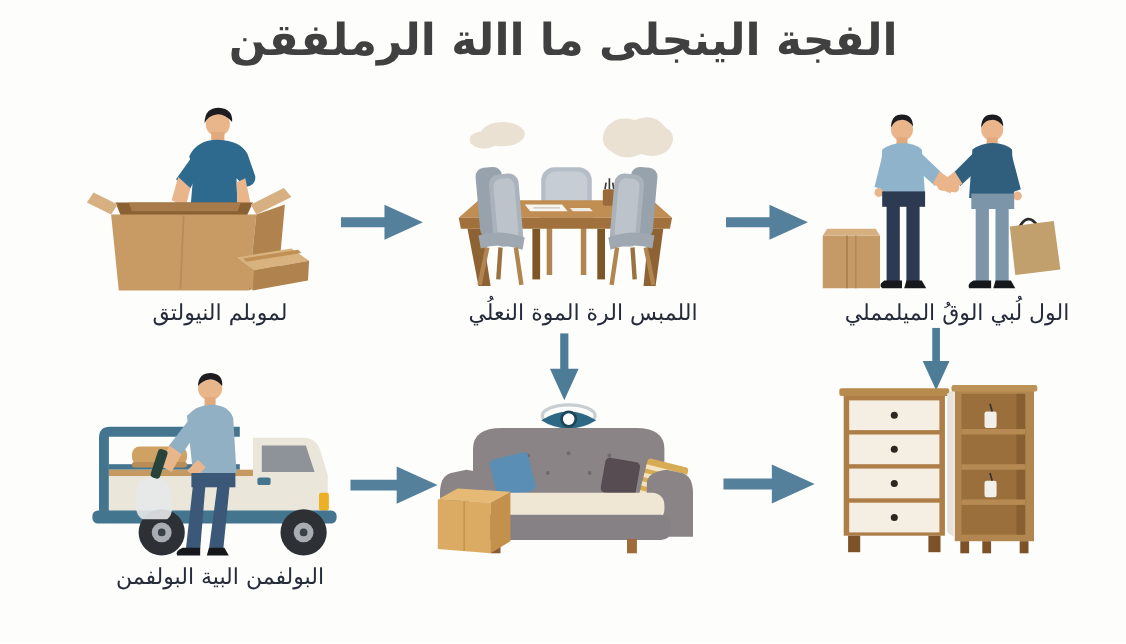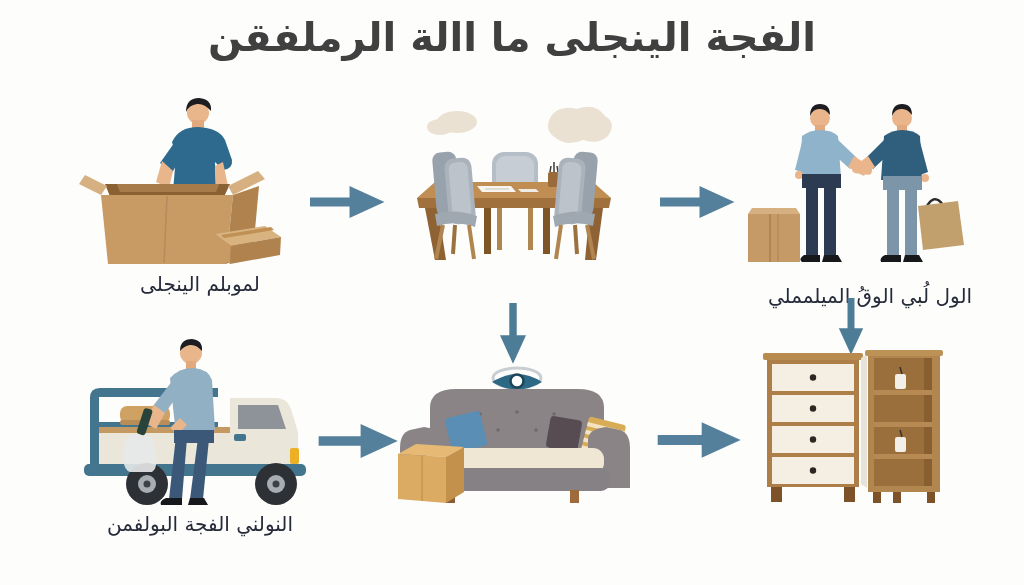--- a/index.html
+++ b/index.html
@@ -46,21 +46,21 @@
       <polygon points="26,99 4,88 10,79 32,90" fill="#d6b081"></polygon>
       <polygon points="158,99 190,83 183,75 153,90" fill="#d6b081"></polygon>
       <line x1="92" y1="100" x2="89" y2="167" stroke="#b8895a" stroke-width="1.5"></line>
 
       <polygon points="140,138 190,130 206,141 156,150" fill="#d8b27f"></polygon>
       <polygon points="146,139 196,131 199,134 149,142" fill="#c09055"></polygon>
       <polygon points="140,138 156,150 155,168 141,157" fill="#c89a64"></polygon>
       <polygon points="156,150 206,141 205,159 155,168" fill="#b0834e"></polygon>
     </svg>
   </div>
-  <div class="caption" style="left:60px; top:271px; width:280px;">لموبلم الينجلى</div>
+  <div class="caption" style="left:60px; top:271px; width:280px;">لموبلم النيولتق</div>
 
   <div class="arrow" style="left:310px; top:182px;">
     <svg viewBox="0 0 100 52" width="76" height="40">
       <polygon points="0,20 52,20 52,5 98,26 52,47 52,32 0,32" fill="#54809b"></polygon>
     </svg>
   </div>
 
   <div class="illus" style="left:385px; top:96px; width:260px; height:170px;">
     <svg viewBox="0 0 260 170" width="260" height="170">
 
@@ -108,20 +108,21 @@
       <g transform="rotate(5 184 100)">
         <rect x="171" y="62" width="27" height="66" rx="9" fill="#aab3bc"></rect>
         <rect x="175" y="66" width="19" height="56" rx="7" fill="#bcc3ca"></rect>
       </g>
       <path d="M168,120 Q190,112 210,118 L208,130 Q190,124 170,131 Z" fill="#9fa8b1"></path>
       <line x1="176" y1="129" x2="171" y2="163" stroke="#b08550" stroke-width="4"></line>
       <line x1="202" y1="129" x2="209" y2="163" stroke="#b08550" stroke-width="4"></line>
       <line x1="190" y1="129" x2="192" y2="158" stroke="#9a7242" stroke-width="4"></line>
     </svg>
   </div>
+  <div class="caption" style="left:390px; top:271px; width:280px;">اللمبس الرة الموة النعلُي</div>
 
   <div class="arrow" style="left:660px; top:182px;">
     <svg viewBox="0 0 100 52" width="76" height="40">
       <polygon points="0,20 52,20 52,5 98,26 52,47 52,32 0,32" fill="#54809b"></polygon>
     </svg>
   </div>
 
   <div class="illus" style="left:730px; top:96px; width:260px; height:170px;">
     <svg viewBox="0 0 260 170" width="260" height="170">
 
@@ -158,21 +159,21 @@
       <rect x="153" y="80" width="39" height="14" fill="#7d95a9"></rect>
       <rect x="157" y="90" width="12" height="70" fill="#7d95a9"></rect>
       <rect x="175" y="90" width="12" height="70" fill="#7d95a9"></rect>
       <path d="M155,159 L171,159 L171,166 L151,166 Q149,162 155,159 Z" fill="#17181c"></path>
       <path d="M175,159 L189,159 L193,166 L173,166 Z" fill="#17181c"></path>
 
       <path d="M196,112 Q204,96 213,109" stroke="#2b2b2b" stroke-width="2.5" fill="none"></path>
       <polygon points="188,110 228,105 234,149 193,154" fill="#c2a06d"></polygon>
     </svg>
   </div>
-  <div class="caption" style="left:735px; top:283px; width:270px;">الول لُبي الوقُ الميلمملي</div>
+  <div class="caption" style="left:735px; top:271px; width:270px;">الول لُبي الوقُ الميلمملي</div>
 
   <div class="arrow" style="left:492px; top:303px;">
     <svg viewBox="0 0 52 100" width="42" height="62">
       <polygon points="20,0 32,0 32,52 47,52 26,98 5,52 20,52" fill="#4d7d96"></polygon>
     </svg>
   </div>
   <div class="arrow" style="left:830px; top:298px;">
     <svg viewBox="0 0 52 100" width="42" height="58">
       <polygon points="20,0 32,0 32,52 47,52 26,98 5,52 20,52" fill="#4d7d96"></polygon>
     </svg>
@@ -215,21 +216,21 @@
       <g transform="rotate(18 104 84)">
         <rect x="100" y="70" width="9" height="27" rx="3" fill="#27433a"></rect>
       </g>
       <rect x="134" y="92" width="40" height="13" fill="#3b5878"></rect>
       <path d="M136,98 L129,161 L142,161 L147,100 Z" fill="#3b5878"></path>
       <path d="M158,100 L150,161 L163,161 L169,101 Z" fill="#3b5878"></path>
       <path d="M126,160 L142,160 L142,167 L121,167 Q119,163 126,160 Z" fill="#17181c"></path>
       <path d="M150,160 L164,160 L168,167 L148,167 Z" fill="#17181c"></path>
     </svg>
   </div>
-  <div class="caption" style="left:60px; top:511px; width:280px;">النولني الفجة البولفمن</div>
+  <div class="caption" style="left:60px; top:511px; width:280px;">البولفمن البية البولفمن</div>
 
   <div class="arrow" style="left:318px; top:420px;">
     <svg viewBox="0 0 100 52" width="82" height="42">
       <polygon points="0,20 52,20 52,5 98,26 52,47 52,32 0,32" fill="#54809b"></polygon>
     </svg>
   </div>
 
   <div class="illus" style="left:380px; top:362px; width:270px; height:145px;">
     <svg viewBox="0 0 270 145" width="270" height="145">
 

